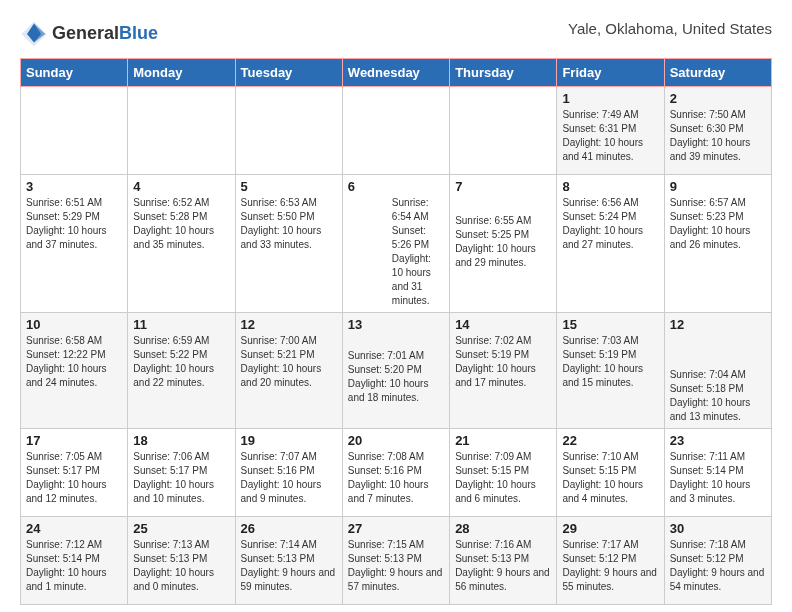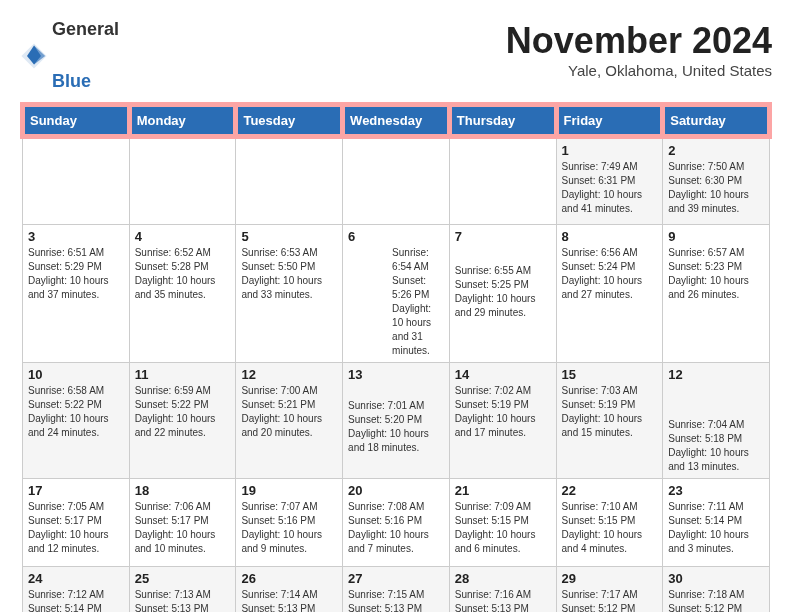--- a/index.html
+++ b/index.html
@@ -15,23 +15,22 @@
       justify-content: space-between;
       align-items: flex-start;
       margin-bottom: 10px;
     }
     .logo-area {
       display: flex;
       align-items: center;
     }
     .logo-text {
       display: flex;
-      flex-direction: column;
+      flex-direction: row;
       line-height: 1.1;
-      gap: 32px;
     }
     .logo-general {
       font-size: 18px;
       font-weight: bold;
       color: #333;
     }
     .logo-blue {
       font-size: 18px;
       font-weight: bold;
       color: #2a6db5;
@@ -58,21 +57,21 @@
       border-collapse: collapse;
       table-layout: fixed;
     }
     .calendar thead th {
       background: #2a6db5;
       color: #fff;
       text-align: left;
       padding: 6px 5px;
       font-size: 13px;
       font-weight: bold;
-      border: 5px solid #fca5a5;
+      border: 1px solid #fca5a5;
     }
     .calendar tbody td {
       border: 1px solid #ccc;
       vertical-align: top;
       padding: 4px 5px;
       font-size: 11px;
       height: 88px;
       background: #fff;
     }
     .calendar tbody tr:nth-child(odd) td {
@@ -103,21 +102,20 @@
       <polygon points="20,2 38,20 20,38 2,20" fill="#2a6db5" opacity="0.15"></polygon>
       <polygon points="20,5 36,20 20,32" fill="#2a6db5" opacity="0.6"></polygon>
       <polygon points="20,5 10,20 20,32 30,20" fill="#2a6db5"></polygon>
     </svg>
     <div class="logo-text">
       <span class="logo-general">General</span>
       <span class="logo-blue">Blue</span>
     </div>
   </div>
   <div class="title-area">
-    <div class="month-title">November 2024</div>
     <div class="location-title">Yale, Oklahoma, United States</div>
   </div>
 </div>
 
 <table class="calendar">
   <thead>
     <tr>
     <th>Sunday</th>
         <th>Monday</th>
         <th>Tuesday</th>
@@ -188,21 +186,21 @@
           <span class="day-number">9</span>
           <div class="day-info" style="white-space: pre-line;">Sunrise: 6:57 AM
 Sunset: 5:23 PM
 Daylight: 10 hours and 26 minutes.</div>
         </td>
       </tr>
       <tr>
         <td>
           <span class="day-number">10</span>
           <div class="day-info" style="white-space: pre-line;">Sunrise: 6:58 AM
-Sunset: 5:22 PM
+Sunset: 12:22 PM
 Daylight: 10 hours and 24 minutes.</div>
         </td>
         <td>
           <span class="day-number">11</span>
           <div class="day-info" style="white-space: pre-line;">Sunrise: 6:59 AM
 Sunset: 5:22 PM
 Daylight: 10 hours and 22 minutes.</div>
         </td>
         <td>
           <span class="day-number">12</span>

